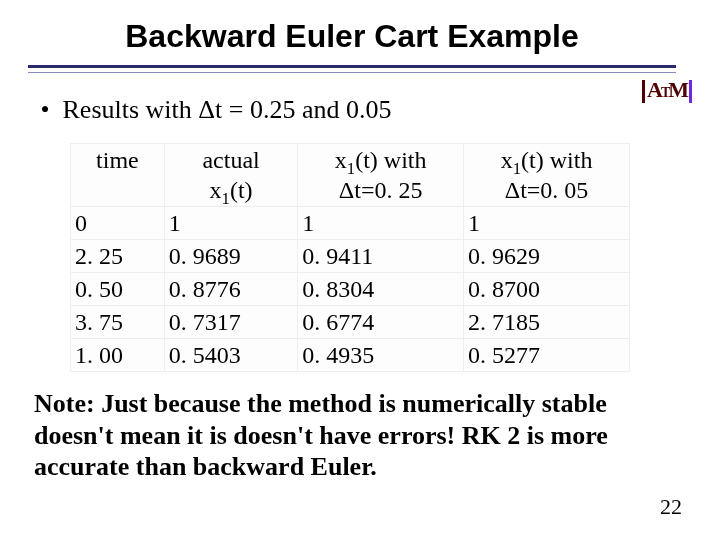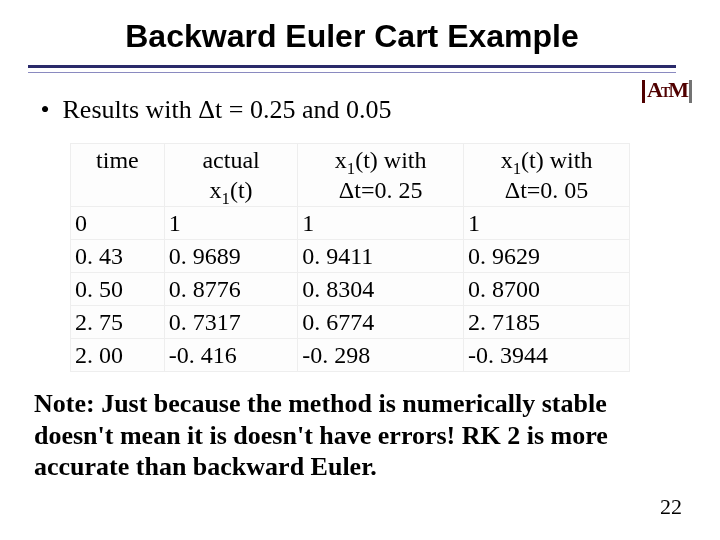--- a/index.html
+++ b/index.html
@@ -45,21 +45,21 @@
     font-family: "Times New Roman", serif;
     font-weight: bold;
     font-size: 22px;
     color: #500000;
     line-height: 20px;
     position: relative;
   }
   .logo-texas .tee {
     display: inline-block;
     border-left: 3px solid #500000;
-    border-right: 3px solid #737373;
+    border-right: 3px solid #6d28d9;
     padding: 0 2px;
     letter-spacing: -2px;
   }
   .bullet-row {
     margin: 22px 0 8px 34px;
     font-size: 26px;
   }
   .bullet-dot {
     display: inline-block;
     width: 22px;
@@ -148,42 +148,42 @@
         </tr>
       </thead>
       <tbody>
         <tr>
           <td>0</td>
           <td>1</td>
           <td>1</td>
           <td>1</td>
         </tr>
         <tr>
-          <td>0. 43</td>
+          <td>2. 25</td>
           <td>0. 9689</td>
           <td>0. 9411</td>
           <td>0. 9629</td>
         </tr>
         <tr>
           <td>0. 50</td>
           <td>0. 8776</td>
           <td>0. 8304</td>
           <td>0. 8700</td>
         </tr>
         <tr>
-          <td>2. 75</td>
+          <td>3. 75</td>
           <td>0. 7317</td>
           <td>0. 6774</td>
           <td>2. 7185</td>
         </tr>
         <tr>
-          <td>2. 00</td>
-          <td>-0. 416</td>
-          <td>-0. 298</td>
-          <td>-0. 3944</td>
+          <td>1. 00</td>
+          <td>0. 5403</td>
+          <td>0. 4935</td>
+          <td>0. 5277</td>
         </tr>
       </tbody>
     </table>
   </div>
 
   <div class="note">Note: Just because the method is numerically stable doesn't mean it is doesn't have errors!  RK 2 is more accurate than backward Euler.</div>
 
   <div class="pagenum">22</div>
 </div>
 

